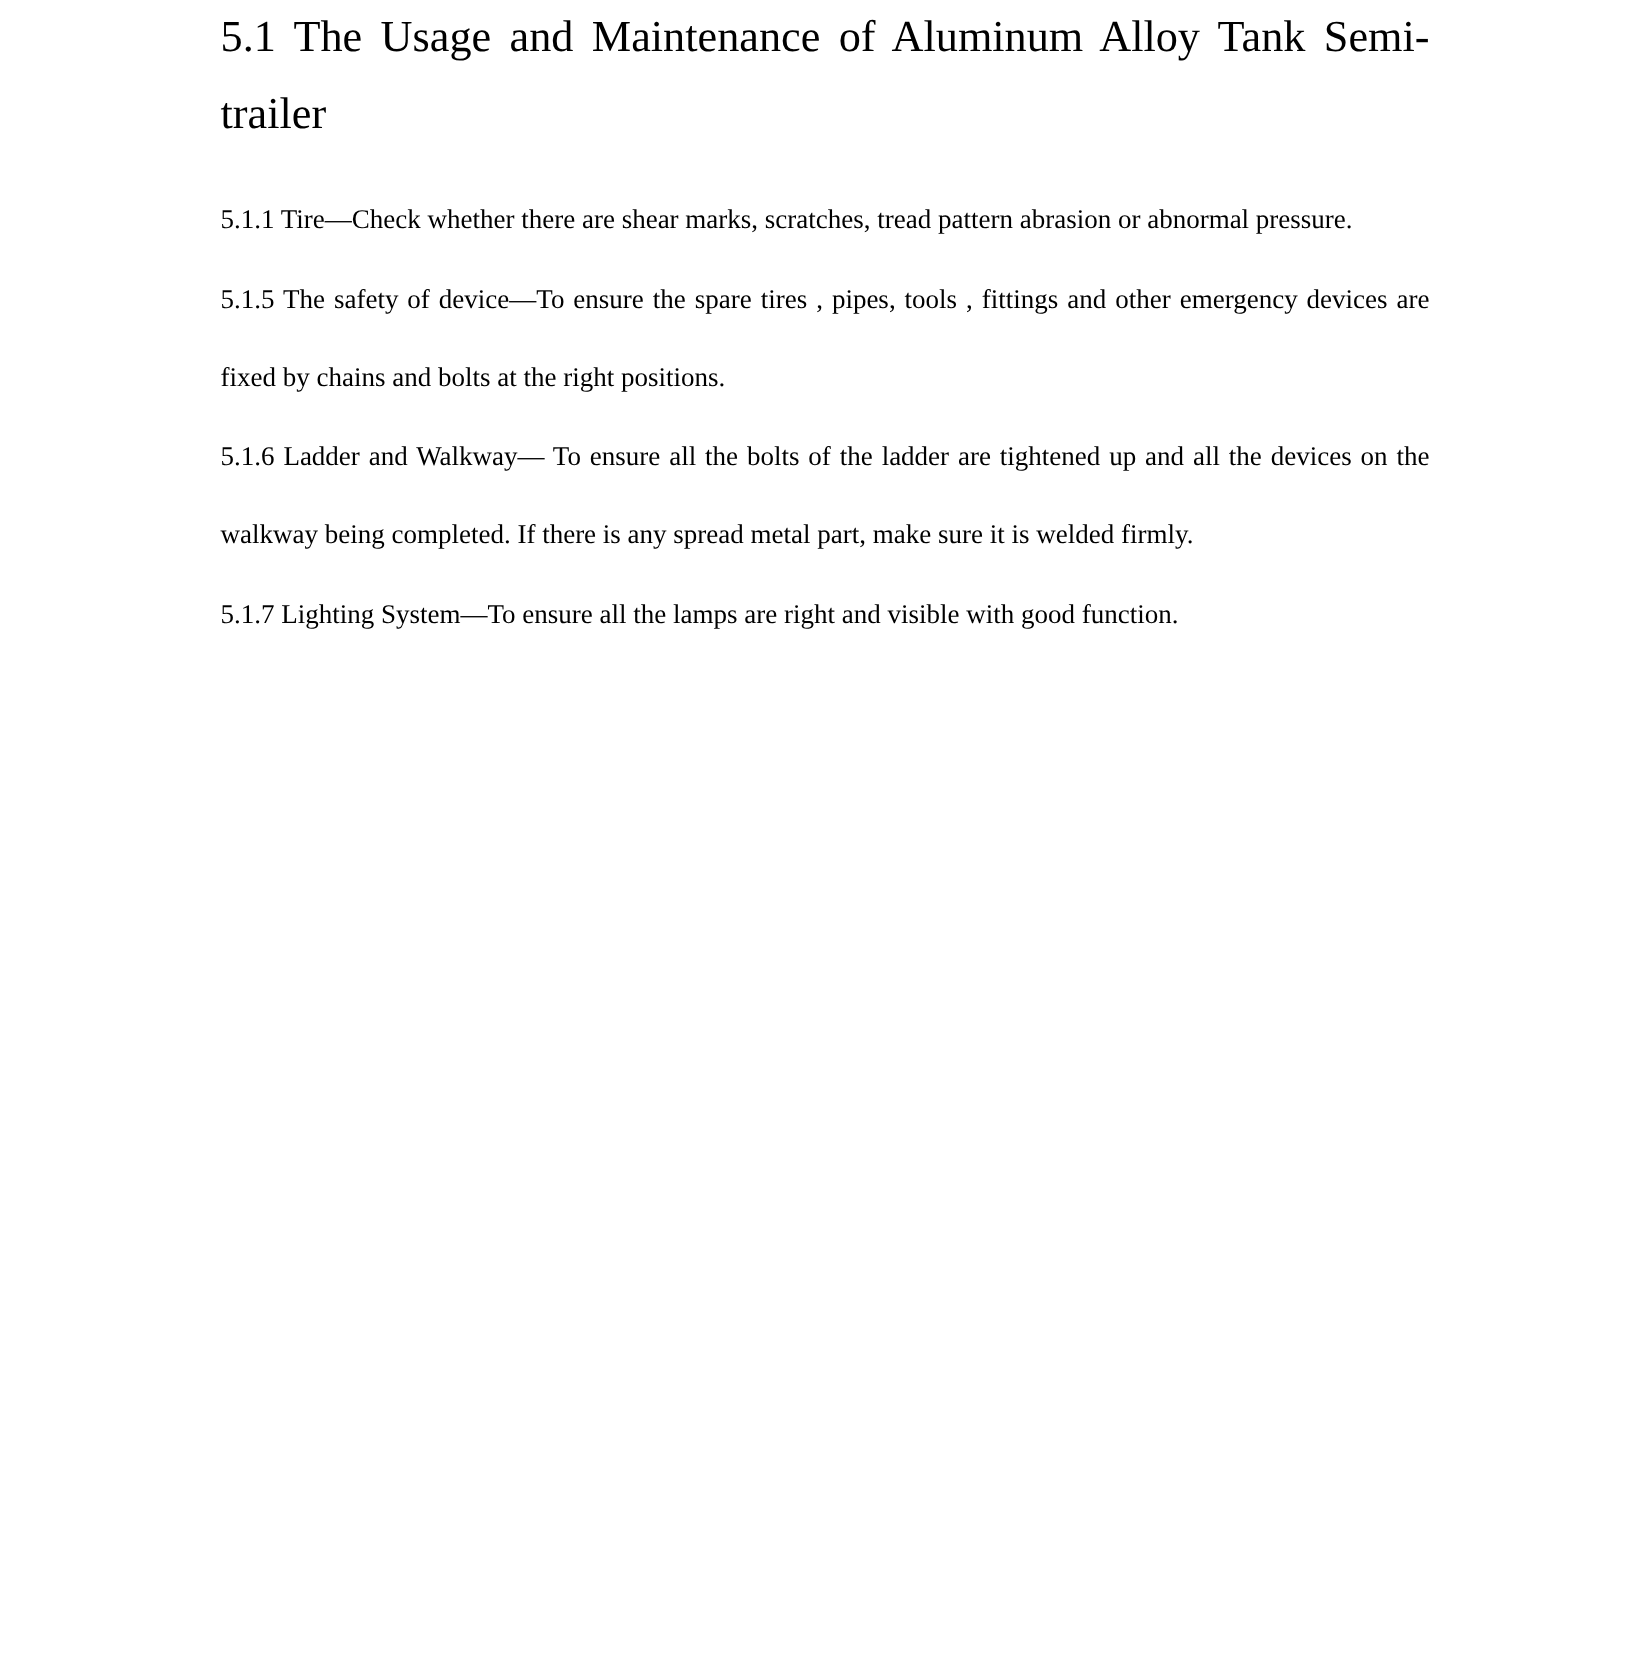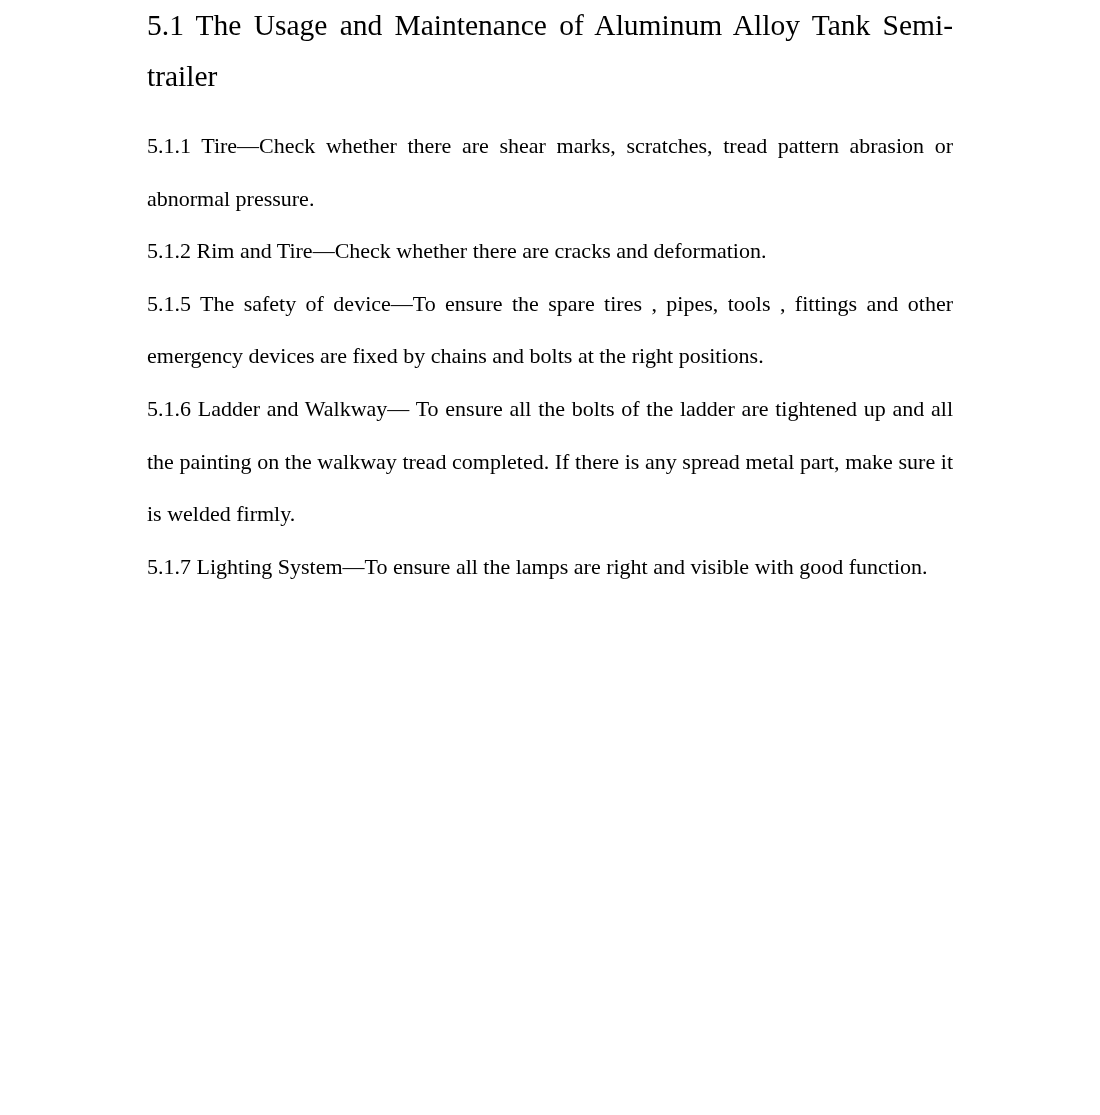--- a/index.html
+++ b/index.html
@@ -41,21 +41,21 @@
     letter-spacing: 0px;
     word-spacing: 0px;
     text-justify: inter-word;
   }
 
   .heading-spacer {
     height: 18px;
   }
 
   .body-paragraph {
-    font-size: 22px;
+    font-size: 18px;
     line-height: 52.6px;
     text-align: justify;
     text-align-last: left;
     margin: 0;
     padding: 0;
     text-justify: inter-word;
     hyphens: none;
   }
 </style>
 </head>
@@ -63,24 +63,23 @@
 
 <div class="page">
   <div class="text-column">
 
     <h1 class="section-heading">5.1 The Usage and Maintenance of Aluminum Alloy Tank Semi-trailer</h1>
 
     <div class="heading-spacer"></div>
 
     <p class="body-paragraph">5.1.1 Tire—Check whether there are shear marks, scratches, tread pattern abrasion or abnormal pressure.</p>
 
-    <p class="body-paragraph">5.1.2 Rim and Tire—Check whether there are cracks and deformation.</p>
 
 
 
     <p class="body-paragraph">5.1.5 The safety of device—To ensure the spare tires , pipes, tools , fittings and other emergency devices are fixed by chains and bolts at the right positions.</p>
 
-    <p class="body-paragraph">5.1.6 Ladder and Walkway— To ensure all the bolts of the ladder are tightened up and all the painting on the walkway tread completed. If there is any spread metal part, make sure it is welded firmly.</p>
+    <p class="body-paragraph">5.1.6 Ladder and Walkway— To ensure all the bolts of the ladder are tightened up and all the devices on the walkway being completed. If there is any spread metal part, make sure it is welded firmly.</p>
 
     <p class="body-paragraph">5.1.7 Lighting System—To ensure all the lamps are right and visible with good function.</p>
 
   </div>
 </div>
 
 </body></html>

